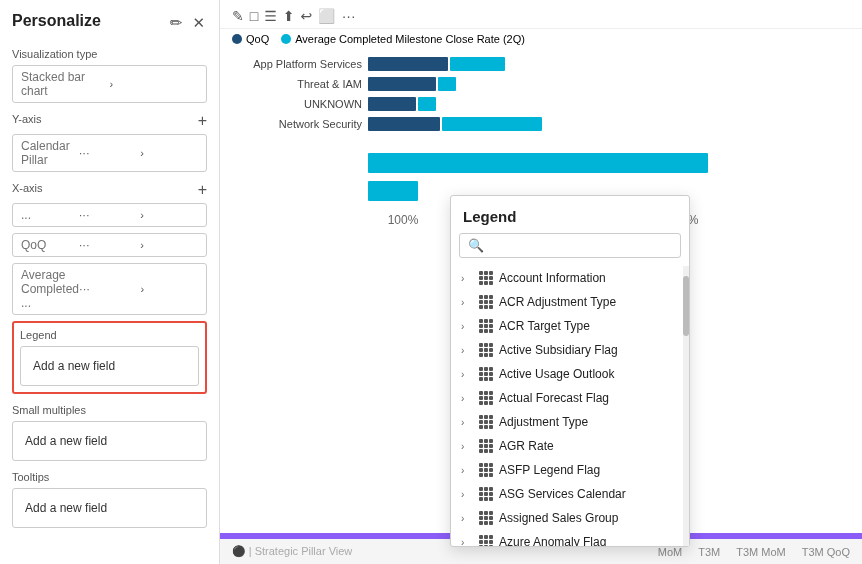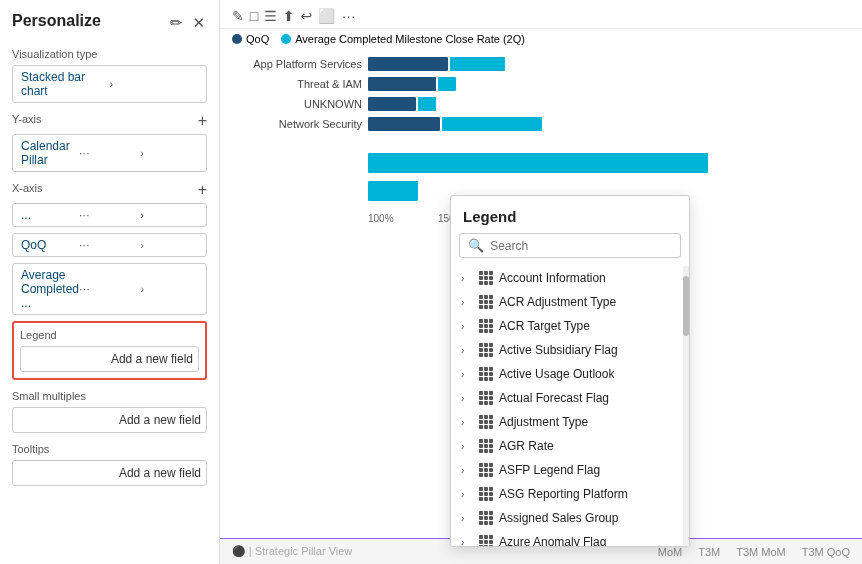--- a/index.html
+++ b/index.html
@@ -48,21 +48,21 @@
       align-items: center;
       border: 1px solid #ccc;
       border-radius: 3px;
       padding: 4px 8px;
       background: #fff;
       margin-bottom: 6px;
       cursor: pointer;
     }
     .dropdown-row span {
       flex: 1;
-      color: #0c4a6e;
+      color: #737373;
       font-size: 12px;
     }
     .dropdown-row .chevron {
       color: #555;
       font-size: 11px;
     }
     .dropdown-row .dots {
       color: #555;
       font-size: 11px;
       margin-right: 4px;
@@ -93,25 +93,25 @@
     .legend-label {
       font-size: 11px;
       color: #555;
       margin-bottom: 5px;
     }
     .add-field-btn {
       width: 100%;
       border: 1px solid #ccc;
       background: #fff;
       border-radius: 3px;
-      padding: 5px;
+      padding: 12px;
       font-size: 12px;
       color: #333;
       cursor: pointer;
-      text-align: right;
+      text-align: left;
     }
     .small-multiples-section, .tooltips-section {
       margin-top: 10px;
     }
 
     
     .right-panel {
       flex: 1;
       display: flex;
       flex-direction: column;
@@ -224,29 +224,30 @@
     }
 
     
     .x-axis {
       display: flex;
       align-items: center;
       padding: 4px 12px 4px 148px;
       gap: 0;
     }
     .x-tick {
-      font-size: 10px;
+      font-size: 12px;
       color: #666;
       width: 70px;
+      text-align: center;
     }
 
     
     .chart-bottom {
       background: #f5f5f5;
-      border-top: 1px solid #8b5cf6;
+      border-top: 6px solid #8b5cf6;
       padding: 6px 12px;
       font-size: 11px;
       color: #888;
       display: flex;
       gap: 16px;
       align-items: center;
     }
 
     
     .dropdown-overlay {
@@ -478,21 +479,20 @@
     <span>MoM</span>
     <span>T3M</span>
     <span>T3M MoM</span>
     <span>T3M QoQ</span>
   </div>
 
   <div class="dropdown-overlay">
     <div class="dropdown-overlay-title">Legend</div>
     <div class="search-box">
       <span class="search-icon">🔍</span>
-      <input class="search-input" type="text" placeholder="Search" style="">
     </div>
     <div class="dropdown-list" style="position:relative;">
       <div class="dropdown-item">
         <span class="expand-arrow">›</span>
         <div class="grid-icon">
             <div class="grid-cell"></div>
             <div class="grid-cell"></div>
             <div class="grid-cell"></div>
             <div class="grid-cell"></div>
             <div class="grid-cell"></div>
@@ -629,21 +629,21 @@
             <div class="grid-cell"></div>
             <div class="grid-cell"></div>
             <div class="grid-cell"></div>
             <div class="grid-cell"></div>
             <div class="grid-cell"></div>
             <div class="grid-cell"></div>
             <div class="grid-cell"></div>
             <div class="grid-cell"></div>
             <div class="grid-cell"></div>
           </div>
-        <span>ASG Reporting Platform</span>
+        <span>ASG Services Calendar</span>
       </div>
       <div class="dropdown-item">
         <span class="expand-arrow">›</span>
         <div class="grid-icon">
             <div class="grid-cell"></div>
             <div class="grid-cell"></div>
             <div class="grid-cell"></div>
             <div class="grid-cell"></div>
             <div class="grid-cell"></div>
             <div class="grid-cell"></div>

